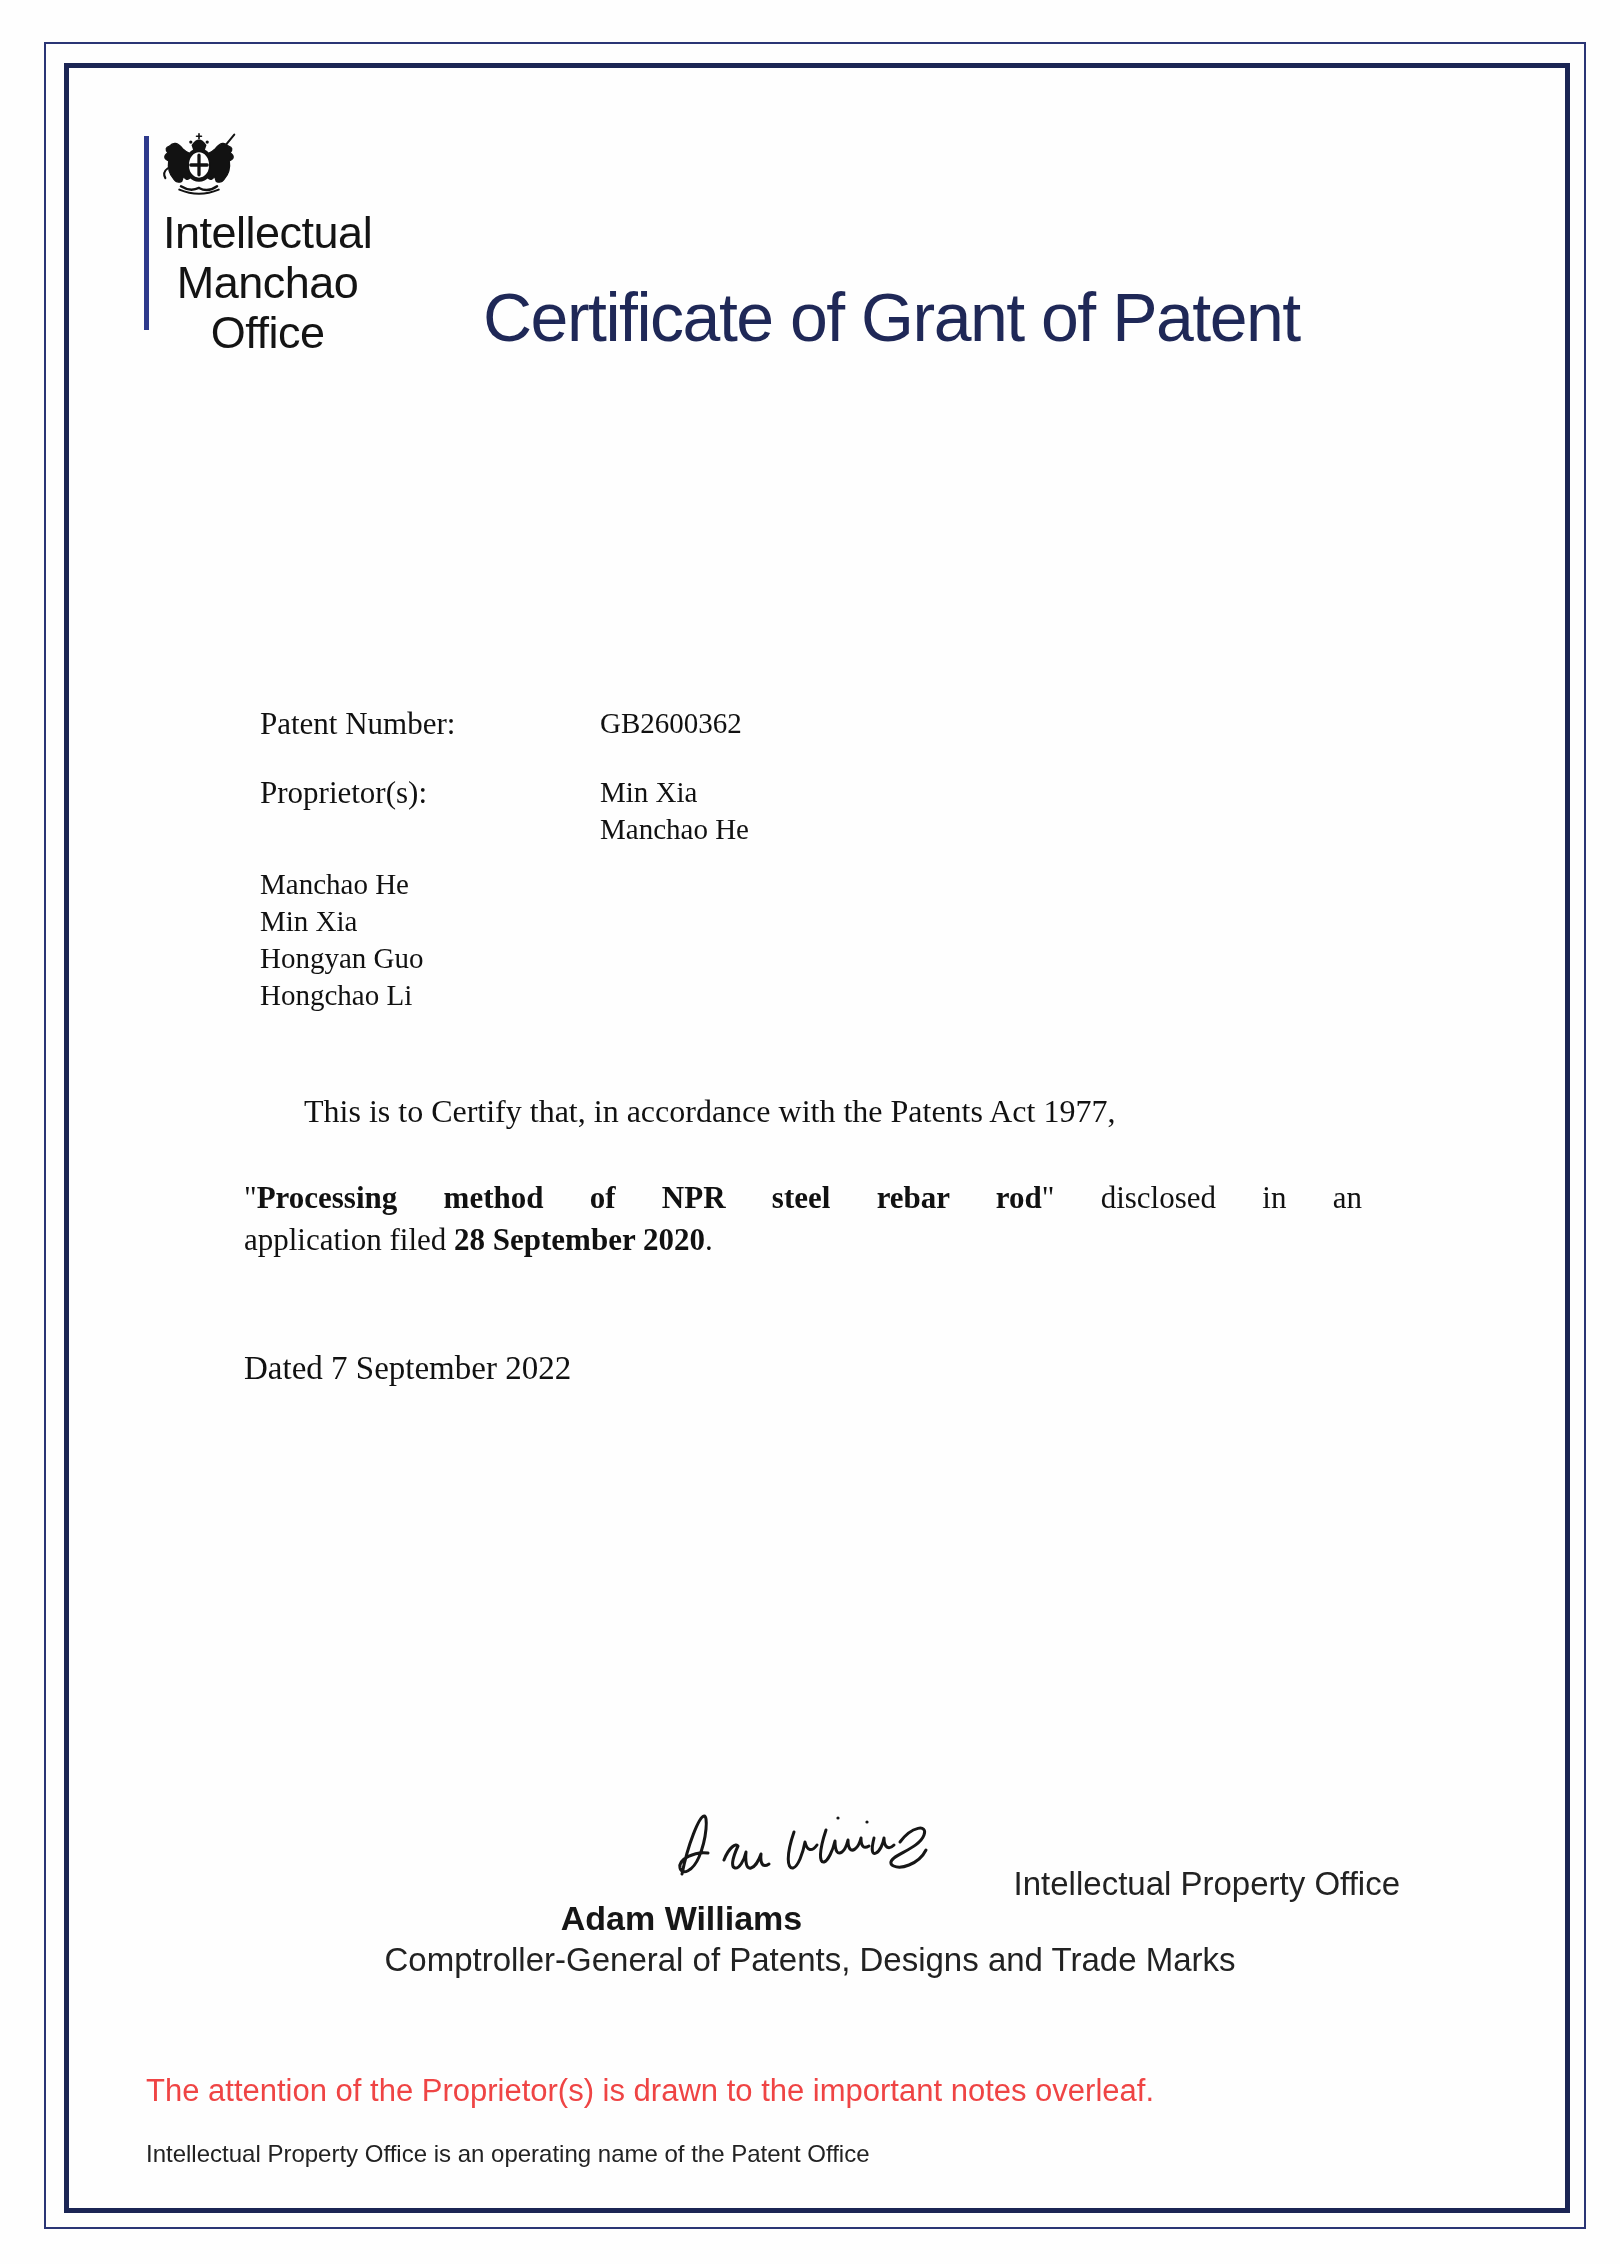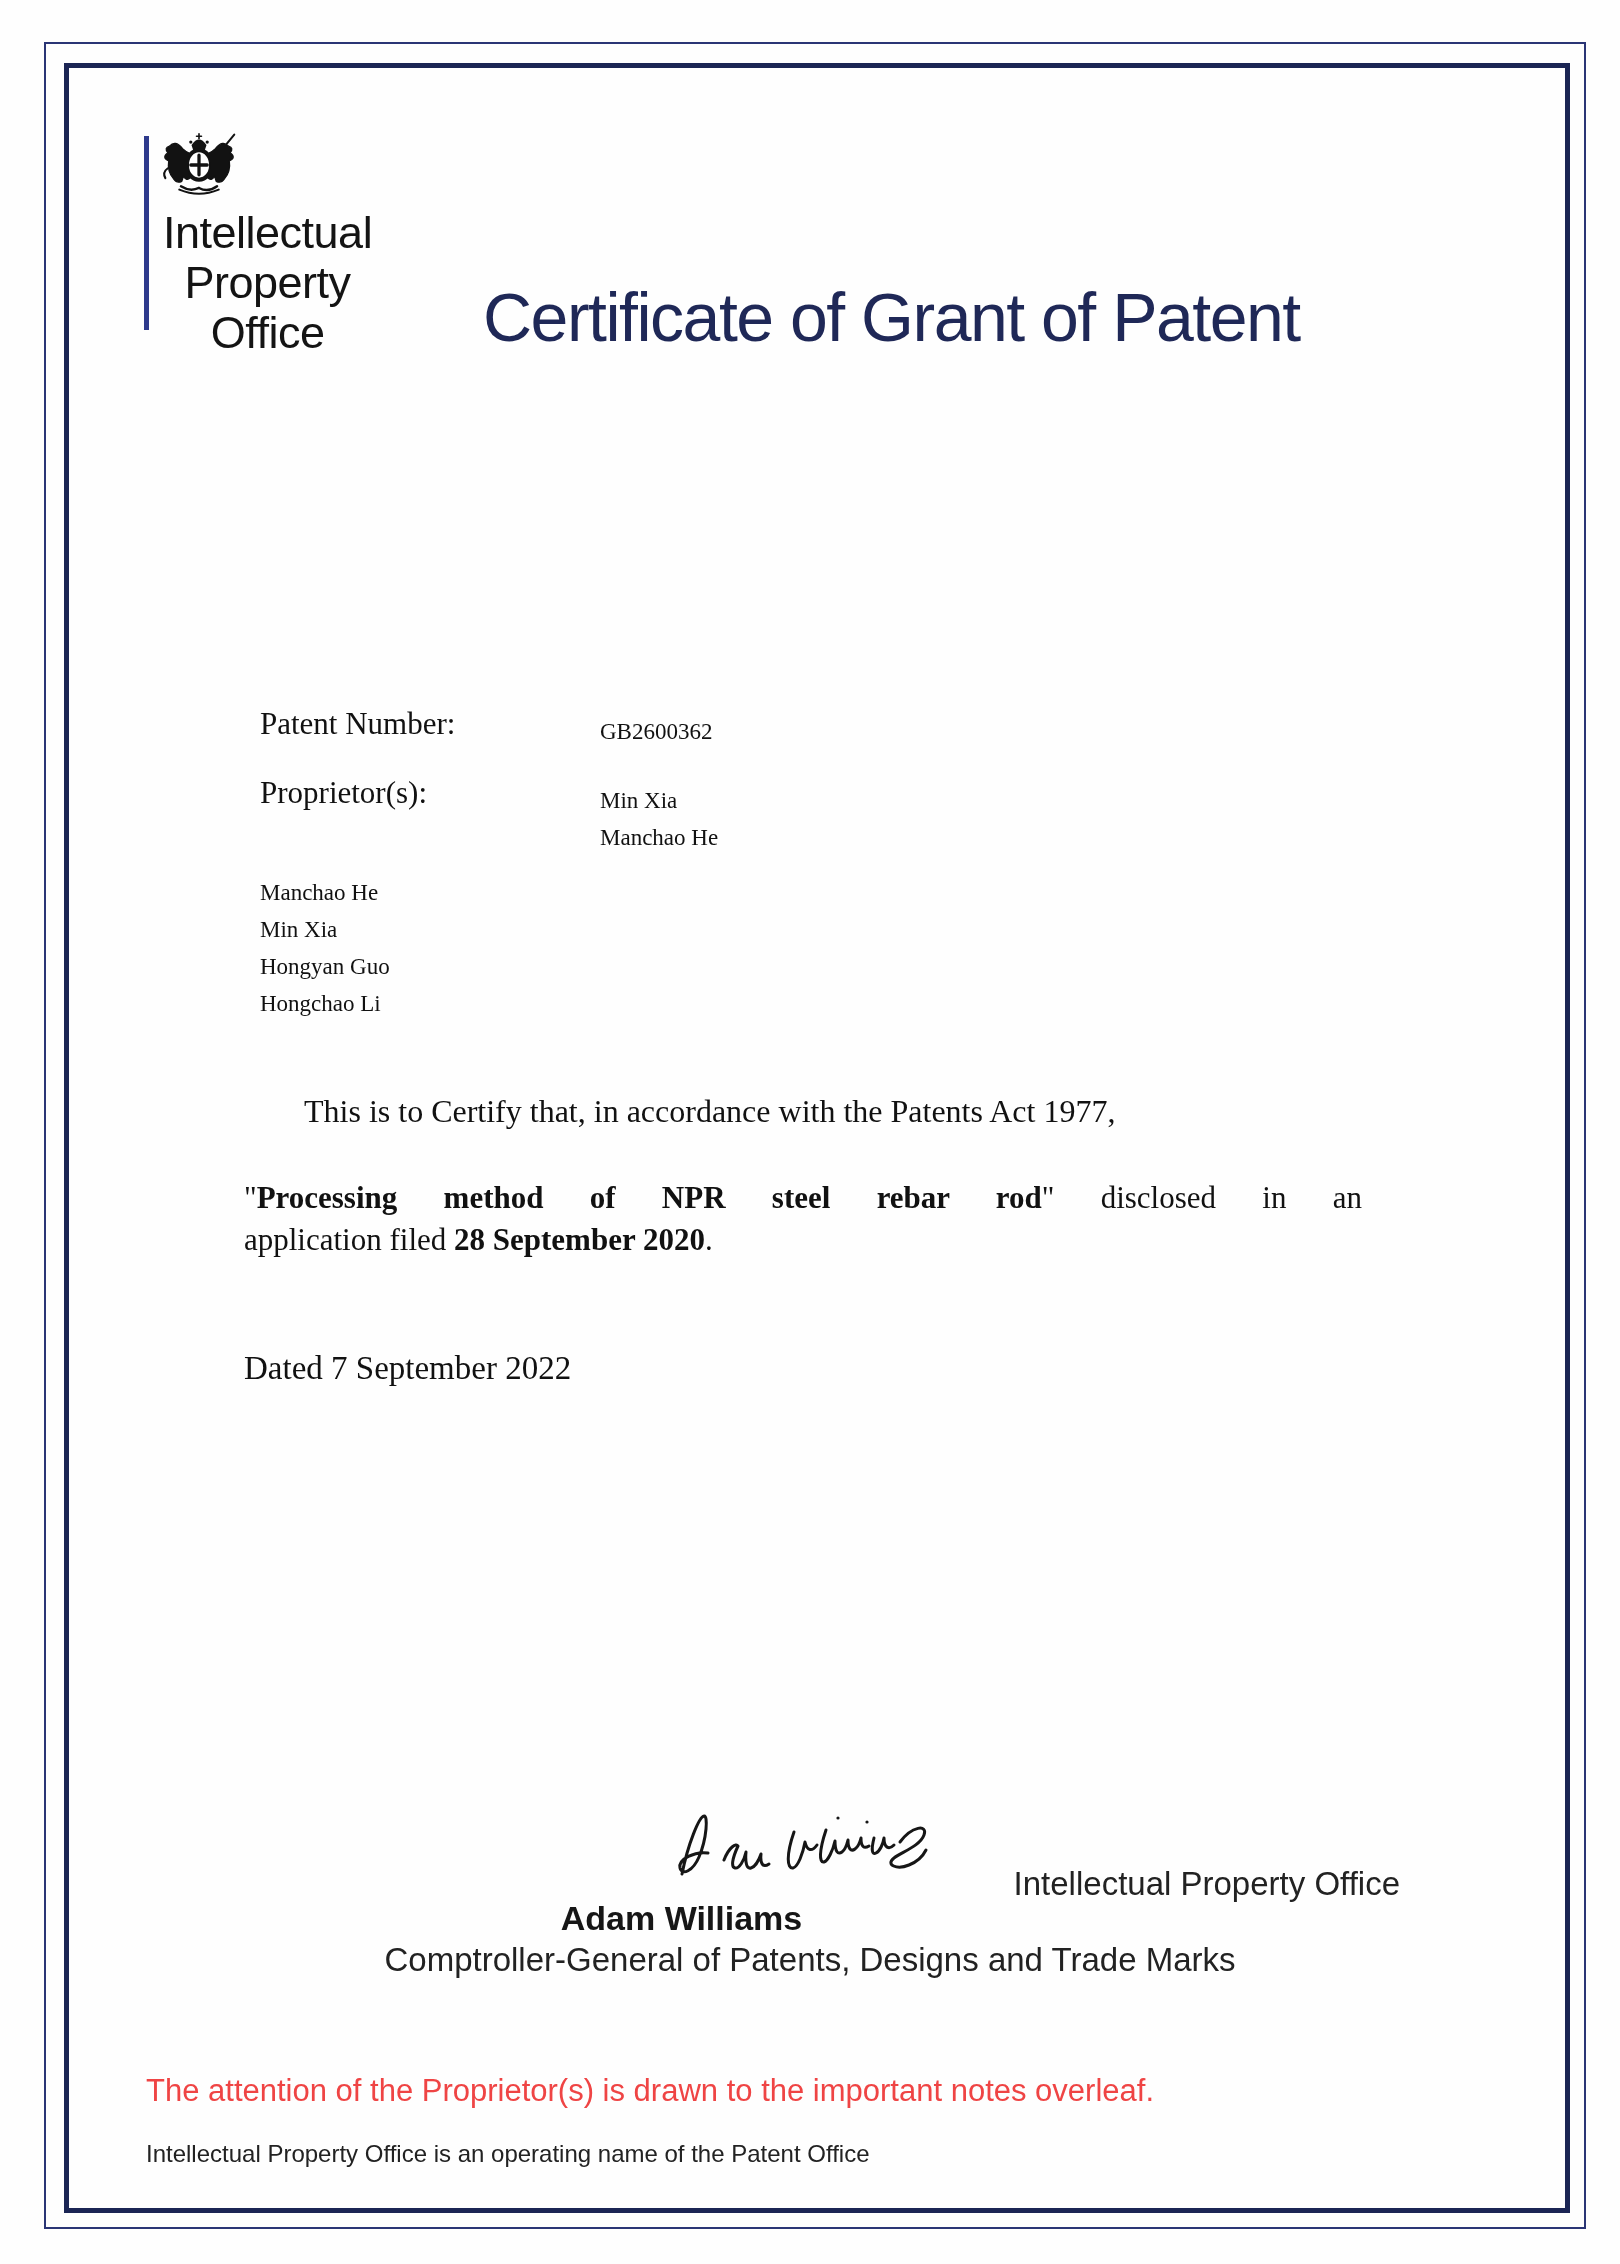--- a/index.html
+++ b/index.html
@@ -23,21 +23,21 @@
     letter-spacing:-0.5px;color:#141414;font-weight:400;text-align:center;
   }
   
   .cert-title{
     position:absolute;left:483px;top:282px;width:1060px;font-size:68px;line-height:70px;
     font-weight:300;color:#1f2857;letter-spacing:-1.5px;white-space:nowrap;
   }
   
   .field-row{position:absolute;left:260px;display:flex;font-family:Liberation Serif, serif;gap:44px;}
   .field-label{width:296px;font-size:31px;line-height:37px;color:#111;}
-  .field-values{font-size:23px;line-height:37px;color:#111;margin-top:8px;}
+  .field-values{font-size:29px;line-height:37px;color:#111;}
   .row-patent{top:705px;}
   .row-proprietor{top:774px;}
   .row-inventor{top:866px;}
   
   .certify-line{
     position:absolute;left:304px;top:1090px;width:1100px;
     font-family:"Liberation Serif",serif;font-size:32px;line-height:42px;color:#111;
   }
   .grant-para{
     position:absolute;left:244px;top:1177px;width:1118px;
@@ -96,21 +96,21 @@
 
       <path d="M70,20 q9,-11 16,-3 q7,2 2,8 q8,6 -1,10 q2,13 -6,22 q-4,6 -10,3 l-2,-6 q-4,6 -8,2 q4,-16 0,-30 q5,-2 9,-6 z" fill="#121212" stroke-width="1.5"></path>
       <path d="M84,14 l9,-11" stroke-width="2.5"></path>
 
       <path d="M28,66 q11,7 22,2 q11,6 22,-2" stroke-width="3"></path>
       <path d="M26,70 q24,10 48,0" stroke-width="2.5"></path>
     </g>
   </svg>
   <div class="logo-text">
     <div>Intellectual</div>
-    <div>Property</div>
+    <div>Manchao</div>
     <div>Office</div>
   </div>
 
   <div class="cert-title">Certificate of Grant of Patent</div>
 
   <div class="field-row row-patent">
     <div class="field-label">Patent Number:</div>
     <div class="field-values">
       <div>GB2600362</div>
     </div>

